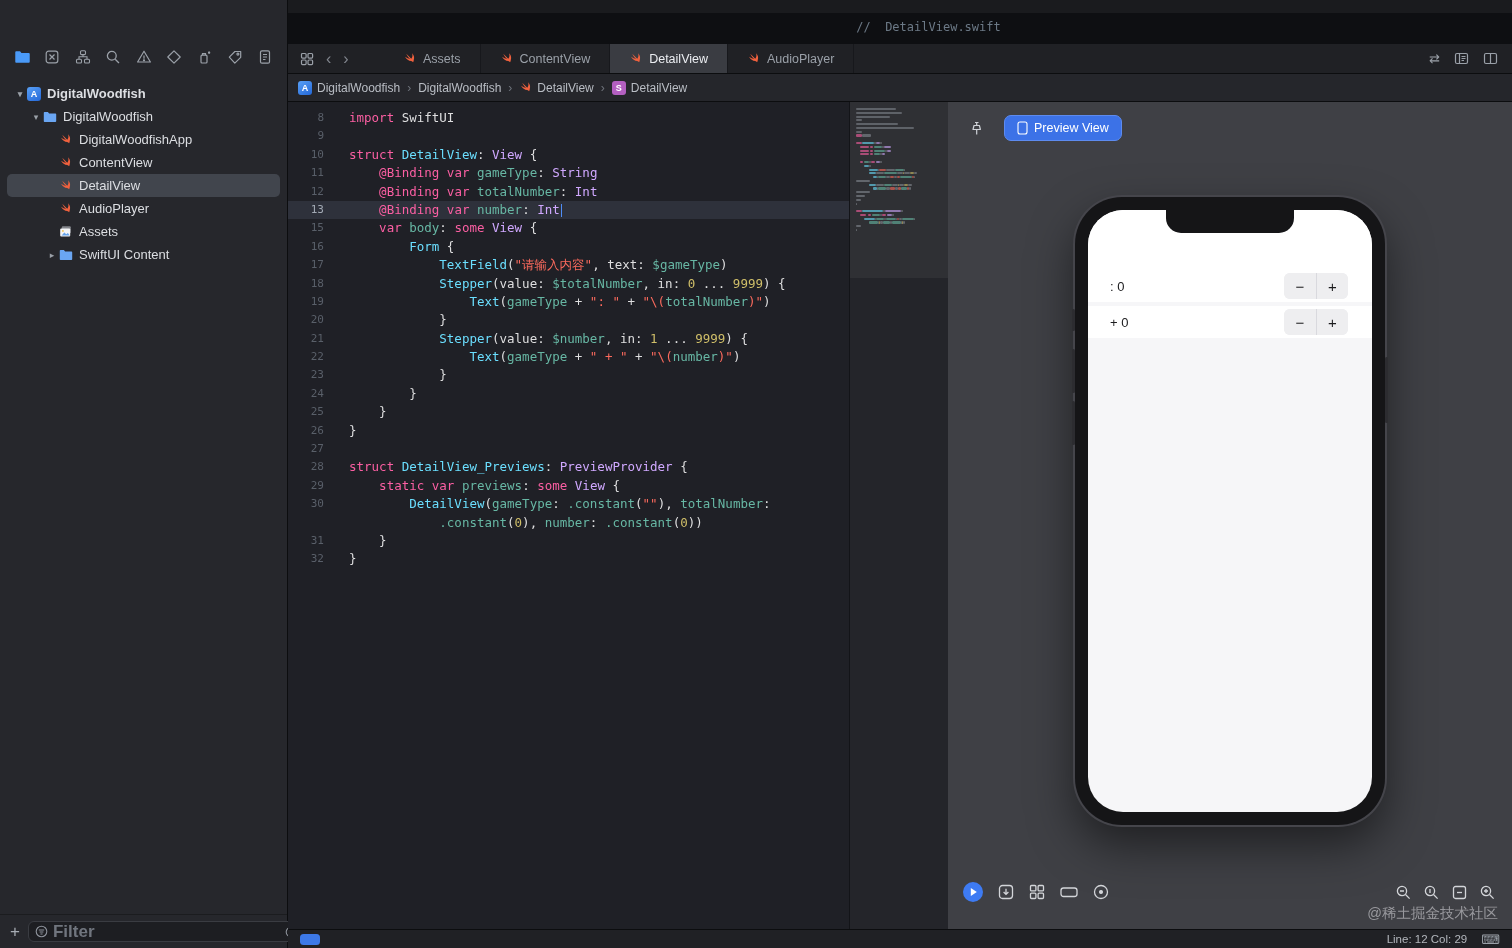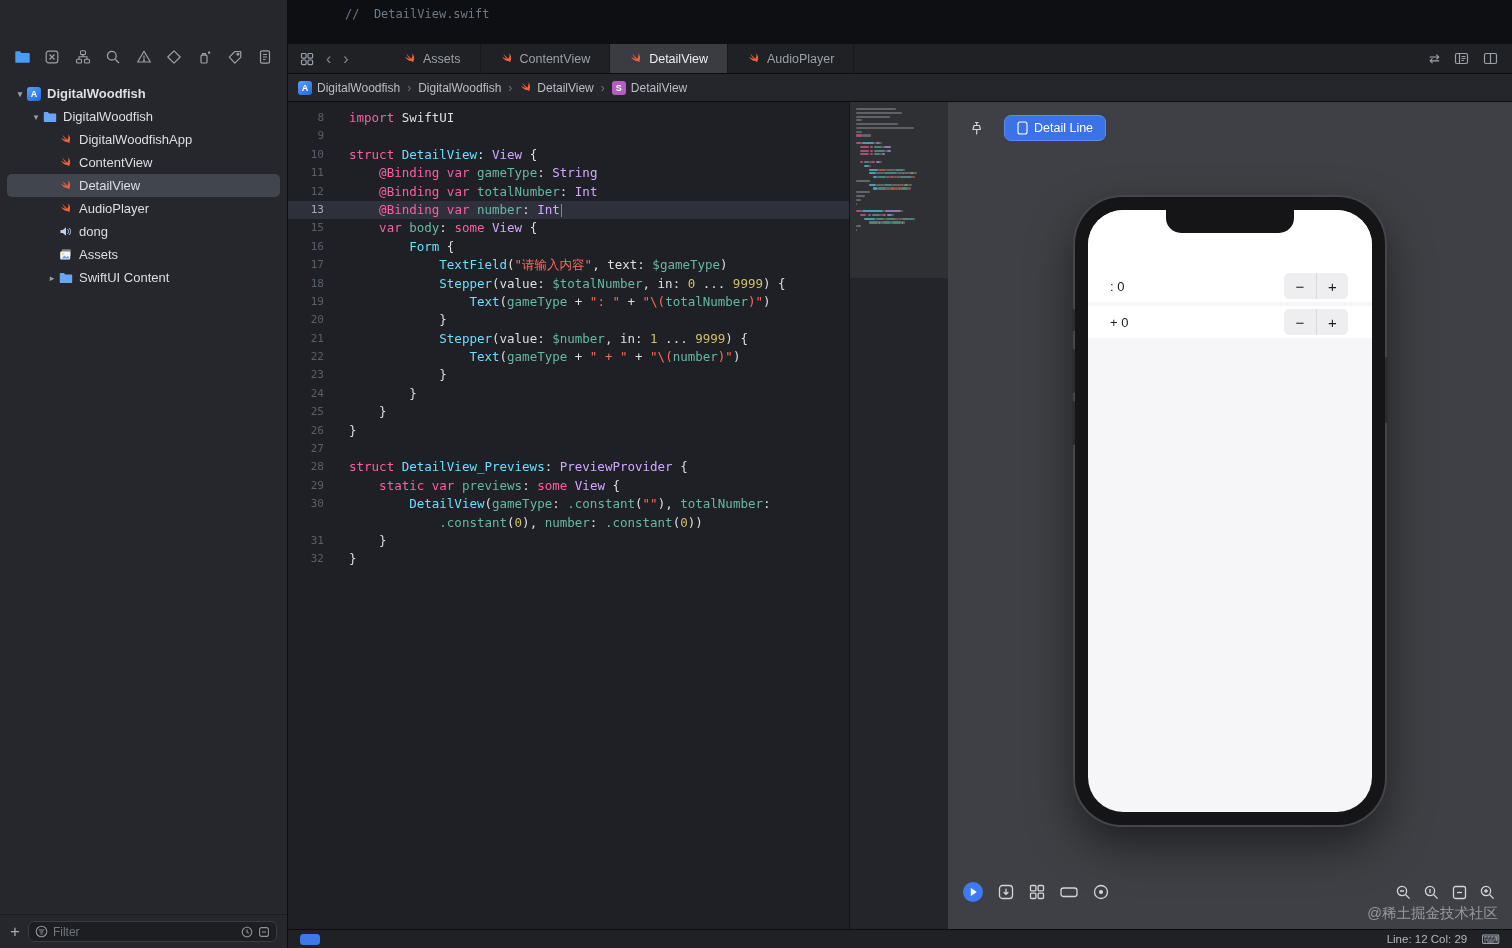--- a/index.html
+++ b/index.html
@@ -16,25 +16,25 @@
   .trow.sel{background:#41454d;}
   .trow.bold{font-weight:bold;}
   .chev{width:14px;flex:none;font-size:9px;color:#9aa0a8;text-align:center;}
   .ticon{width:20px;flex:none;display:flex;align-items:center;}
   .badge{width:14px;height:14px;border-radius:3px;color:#fff;font-size:9px;font-weight:bold;display:flex;align-items:center;justify-content:center;flex:none;}
   .badge.app{background:linear-gradient(145deg,#59a0f6,#2468d8);}
   .badge.s{background:#b35fc0;}
   #sb-bottom{position:absolute;bottom:0;left:0;width:100%;height:34px;display:flex;align-items:center;padding:0 10px;gap:8px;border-top:1px solid #1b1c1f;}
   #add-btn{color:#a7acb4;font-size:17px;background:none;border:none;line-height:1;}
   #filter-box{flex:1;height:21px;background:#1d1e22;border:1px solid #3a3c42;border-radius:6px;display:flex;align-items:center;padding:0 6px;gap:5px;}
-  #filter-input{flex:1;background:transparent;border:none;outline:none;color:#cfd2d8;font-size:12px;min-width:0;font-family:"Liberation Sans",sans-serif;}
+  #filter-input{flex:1;background:transparent;border:none;outline:none;color:#cfd2d8;font-size:17px;min-width:0;font-family:"Liberation Sans",sans-serif;font-weight:bold;}
   #filter-input::placeholder{color:#70757e;}
 
   
-  #topstrip{left:288px;top:0;width:1224px;height:44px;background:#0e0f12;padding-top:5px;}
+  #topstrip{left:288px;top:13px;width:1224px;height:44px;background:#0e0f12;padding-top:5px;text-align:center;}
   #topstrip .cmt{font-family:"DejaVu Sans Mono",monospace;font-size:12px;color:#6c7986;line-height:18px;padding-left:57px;white-space:pre;}
   #tabbar{left:288px;top:44px;width:1224px;height:30px;background:#202125;display:flex;align-items:stretch;border-bottom:1px solid #0c0d0f;}
   #tab-left{display:flex;align-items:center;gap:12px;padding:0 12px;width:96px;flex:none;}
   .histbtn{color:#80858d;font-size:16px;line-height:1;}
   .tab{display:flex;align-items:center;gap:7px;padding:0 19px;font-size:12.5px;color:#9aa0a8;border-right:1px solid #17181c;cursor:default;}
   .tab.active{background:#3a3c42;color:#eceef2;}
   #tab-right{margin-left:auto;display:flex;align-items:center;gap:14px;padding:0 14px;color:#9aa0a8;font-size:13px;}
   #crumbbar{left:288px;top:74px;width:1224px;height:28px;background:#25262b;display:flex;align-items:center;padding-left:10px;gap:7px;font-size:12px;color:#b9bdc4;border-bottom:1px solid #0c0d0f;}
   .crumb{display:flex;align-items:center;gap:5px;}
   .crumb-sep{color:#6e737b;}
@@ -201,32 +201,20 @@
             </svg>
           </span>
         </span>
         <span>AudioPlayer</span>
       </div>
       <div class="trow" style="padding-left: 38px;">
         <span class="chev"></span>
         <span class="ticon">
           <span>
             <svg width="13" height="13" viewBox="0 0 13 13">
-              <path d="M1.5 5h2.3L7 2.3v8.4L3.8 8H1.5z" fill="#b9d2f0"></path>
-              <path d="M8.8 4.4c1.1.9 1.1 3.3 0 4.2M10.3 3.2c1.8 1.5 1.8 5.1 0 6.6" stroke="#b9d2f0" stroke-width="1" fill="none" stroke-linecap="round"></path>
-            </svg>
-          </span>
-        </span>
-        <span>dong</span>
-      </div>
-      <div class="trow" style="padding-left: 38px;">
-        <span class="chev"></span>
-        <span class="ticon">
-          <span>
-            <svg width="13" height="13" viewBox="0 0 13 13">
               <rect x="2.8" y="1.2" width="9" height="7" rx="1" fill="#dfe3ea" opacity=".5"></rect>
               <rect x="1.2" y="3.4" width="10" height="8" rx="1" fill="#f4f5f7"></rect>
               <circle cx="3.9" cy="5.9" r=".9" fill="#f3c24a"></circle>
               <path d="M2.6 10.4l2.8-2.9 1.8 1.7 1.7-1.2 1.8 2.4z" fill="#64a2ea"></path>
             </svg>
           </span>
         </span>
         <span>Assets</span>
       </div>
       <div class="trow" style="padding-left: 38px;">
@@ -680,21 +668,21 @@
         <path d="M6 1.5h3.5M7.7 1.5v3M5 4.5h5.4l1 4H4z" stroke-linejoin="round"></path>
         <path d="M7.7 8.5V13.5"></path>
       </svg>
   </div>
   <div id="pv-btn">
     <span>
         <svg width="11" height="14" fill="none" stroke="#fff" stroke-width="1.1">
           <rect x="1" y="1" width="9" height="12" rx="2"></rect>
         </svg>
       </span>
-    <span>Detail Line</span>
+    <span>Preview View</span>
   </div>
 
   <div id="phone">
     <span class="sbtn" style="left:-3px;top:112px;width:3px;height:22px;"></span>
     <span class="sbtn" style="left:-3px;top:152px;width:3px;height:44px;"></span>
     <span class="sbtn" style="left:-3px;top:204px;width:3px;height:44px;"></span>
     <span class="sbtn" style="right:-3px;top:160px;width:3px;height:66px;"></span>
     <div id="screen">
       <div id="notch"></div>
       <div id="cap"></div>

